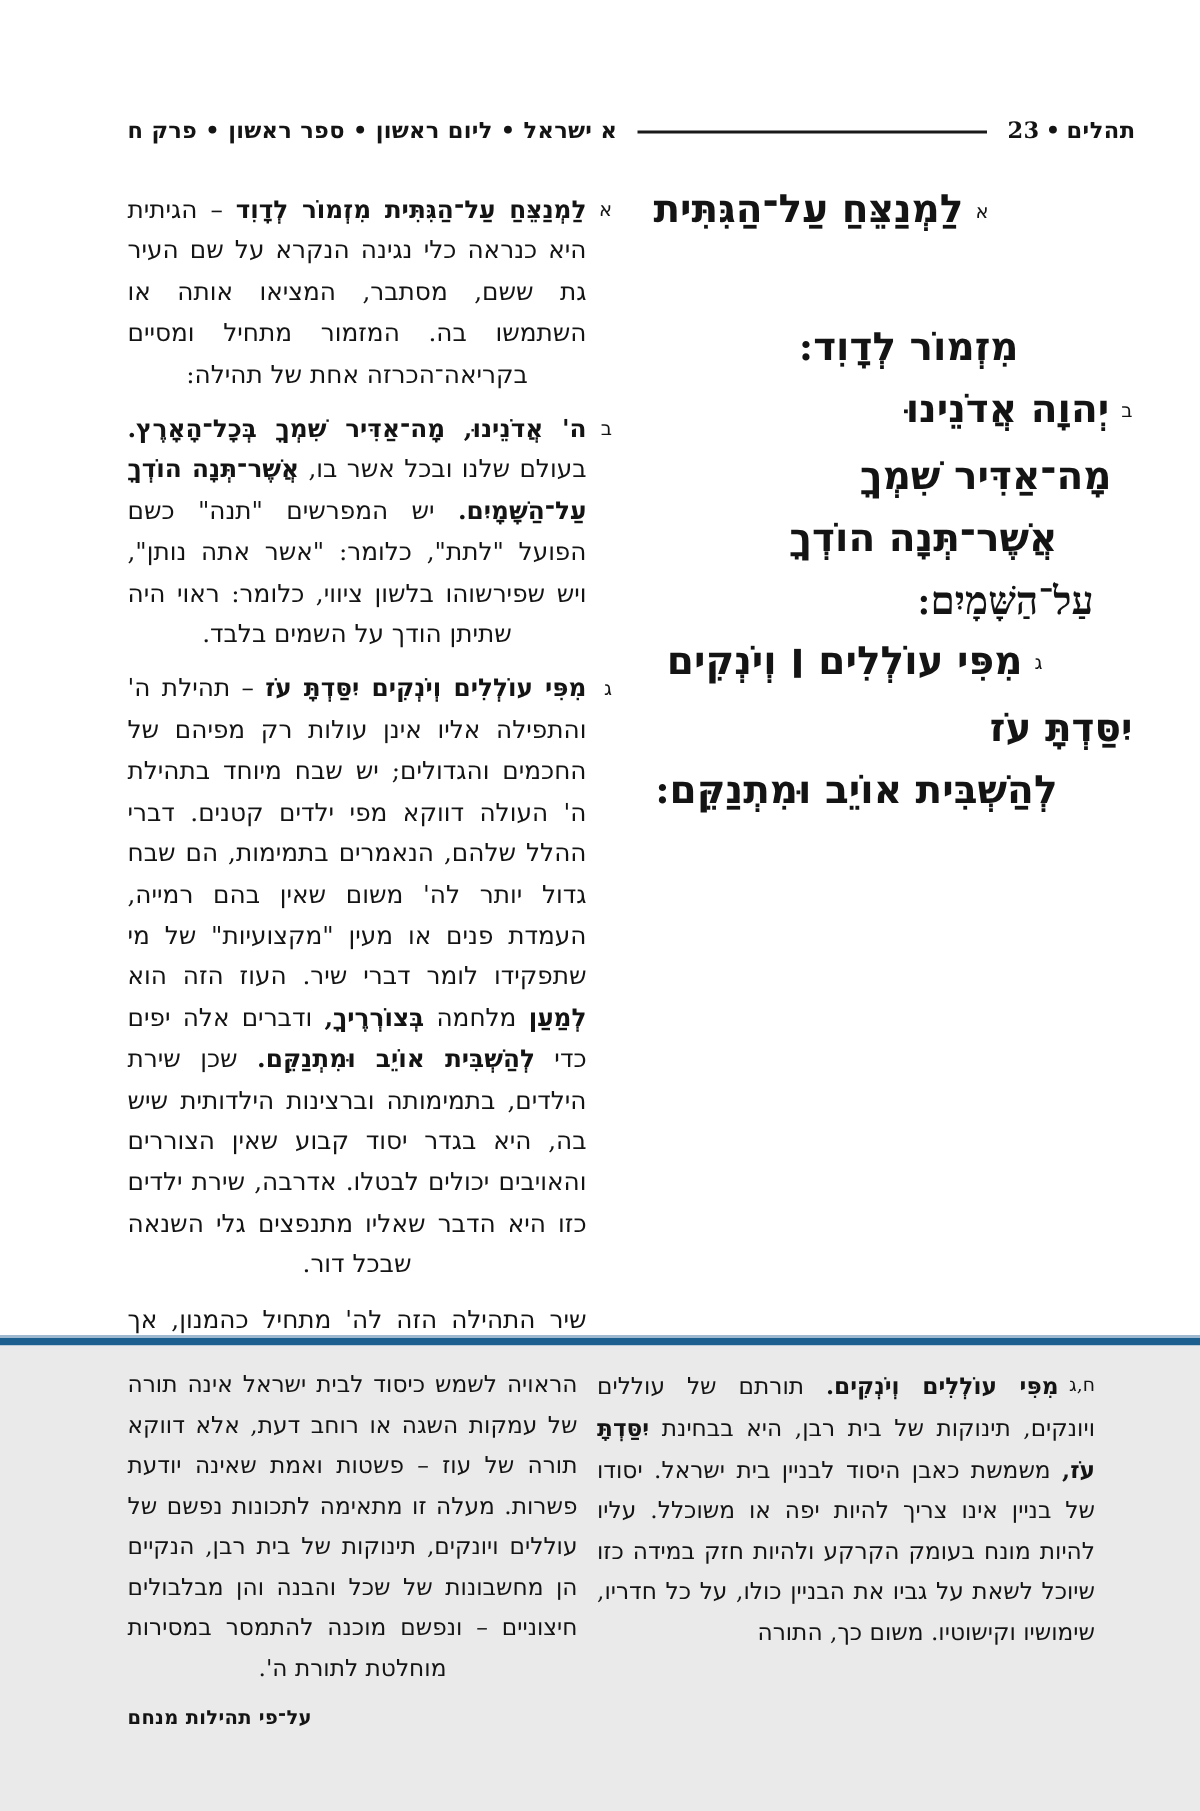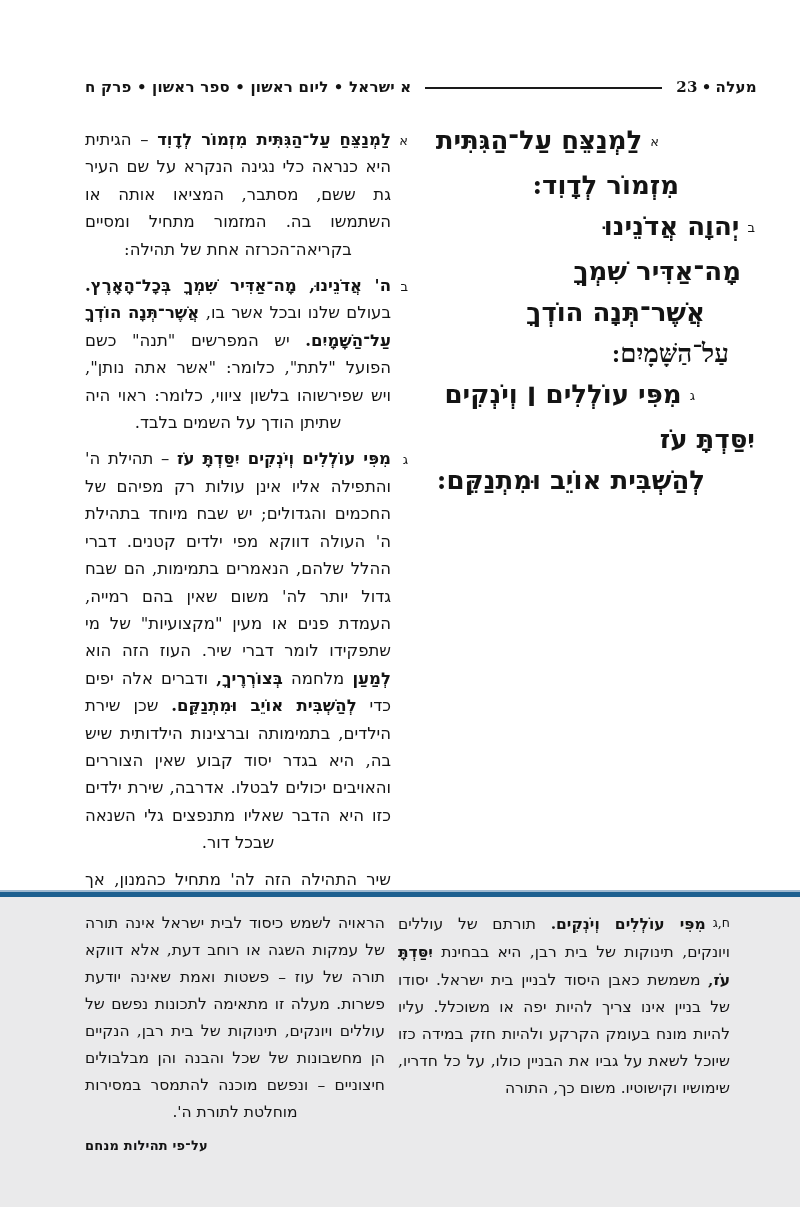--- a/index.html
+++ b/index.html
@@ -23,21 +23,21 @@
   .hsep{padding:0 4px;}
 
   
   .psalm-column{
     position:absolute;top:120px;right:43px;width:350px;
     font-size:26px;font-weight:bold;line-height:41px;
     text-align:right;
   }
   .psalm-line{position:relative;white-space:nowrap;padding-right:16px;}
   .psalm-line:nth-child(1){padding-right:98px;}
-  .psalm-line:nth-child(2){padding-right:78px;}
+  .psalm-line:nth-child(2){padding-right:78px;margin-top:47px;}
   .psalm-line:nth-child(3){padding-right:2px;}
   .psalm-line:nth-child(4){padding-right:16px;}
   .psalm-line:nth-child(5){padding-right:52px;}
   .psalm-line:nth-child(6){padding-right:28px;font-family:Liberation Serif, serif;}
   .psalm-line:nth-child(7){padding-right:62px;}
   .psalm-line:nth-child(8){padding-right:2px;}
   .psalm-line:nth-child(9){padding-right:52px;}
   .psalm-line:nth-child(10){padding-right:36px;}
   .psalm-line:nth-child(11){padding-right:14px;}
   .verse-num{
@@ -85,21 +85,21 @@
   .attribution{
     margin-top:6px;font-size:13px;font-weight:bold;
     text-align:left;letter-spacing:.2px;
   }
 </style>
 </head>
 <body>
 
 <div class="page-header">
   <div class="header-book-group">
-    <span>מעלה</span><span class="hsep">•</span><span>23</span>
+    <span>תהלים</span><span class="hsep">•</span><span>23</span>
   </div>
   <div class="header-rule"></div>
   <div class="header-section">א ישראל • ליום ראשון • ספר ראשון • פרק ח</div>
 </div>
 
 <div class="psalm-column" id="psalm">
     <div class="psalm-line"><span class="verse-num">א</span><span>לַמְנַצֵּחַ עַל־הַגִּתִּית</span></div>
     <div class="psalm-line"><span>מִזְמוֹר לְדָוִד:</span></div>
     <div class="psalm-line"><span class="verse-num">ב</span><span>יְהוָה אֲדֹנֵינוּ</span></div>
     <div class="psalm-line"><span>מָה־אַדִּיר שִׁמְךָ</span></div>

